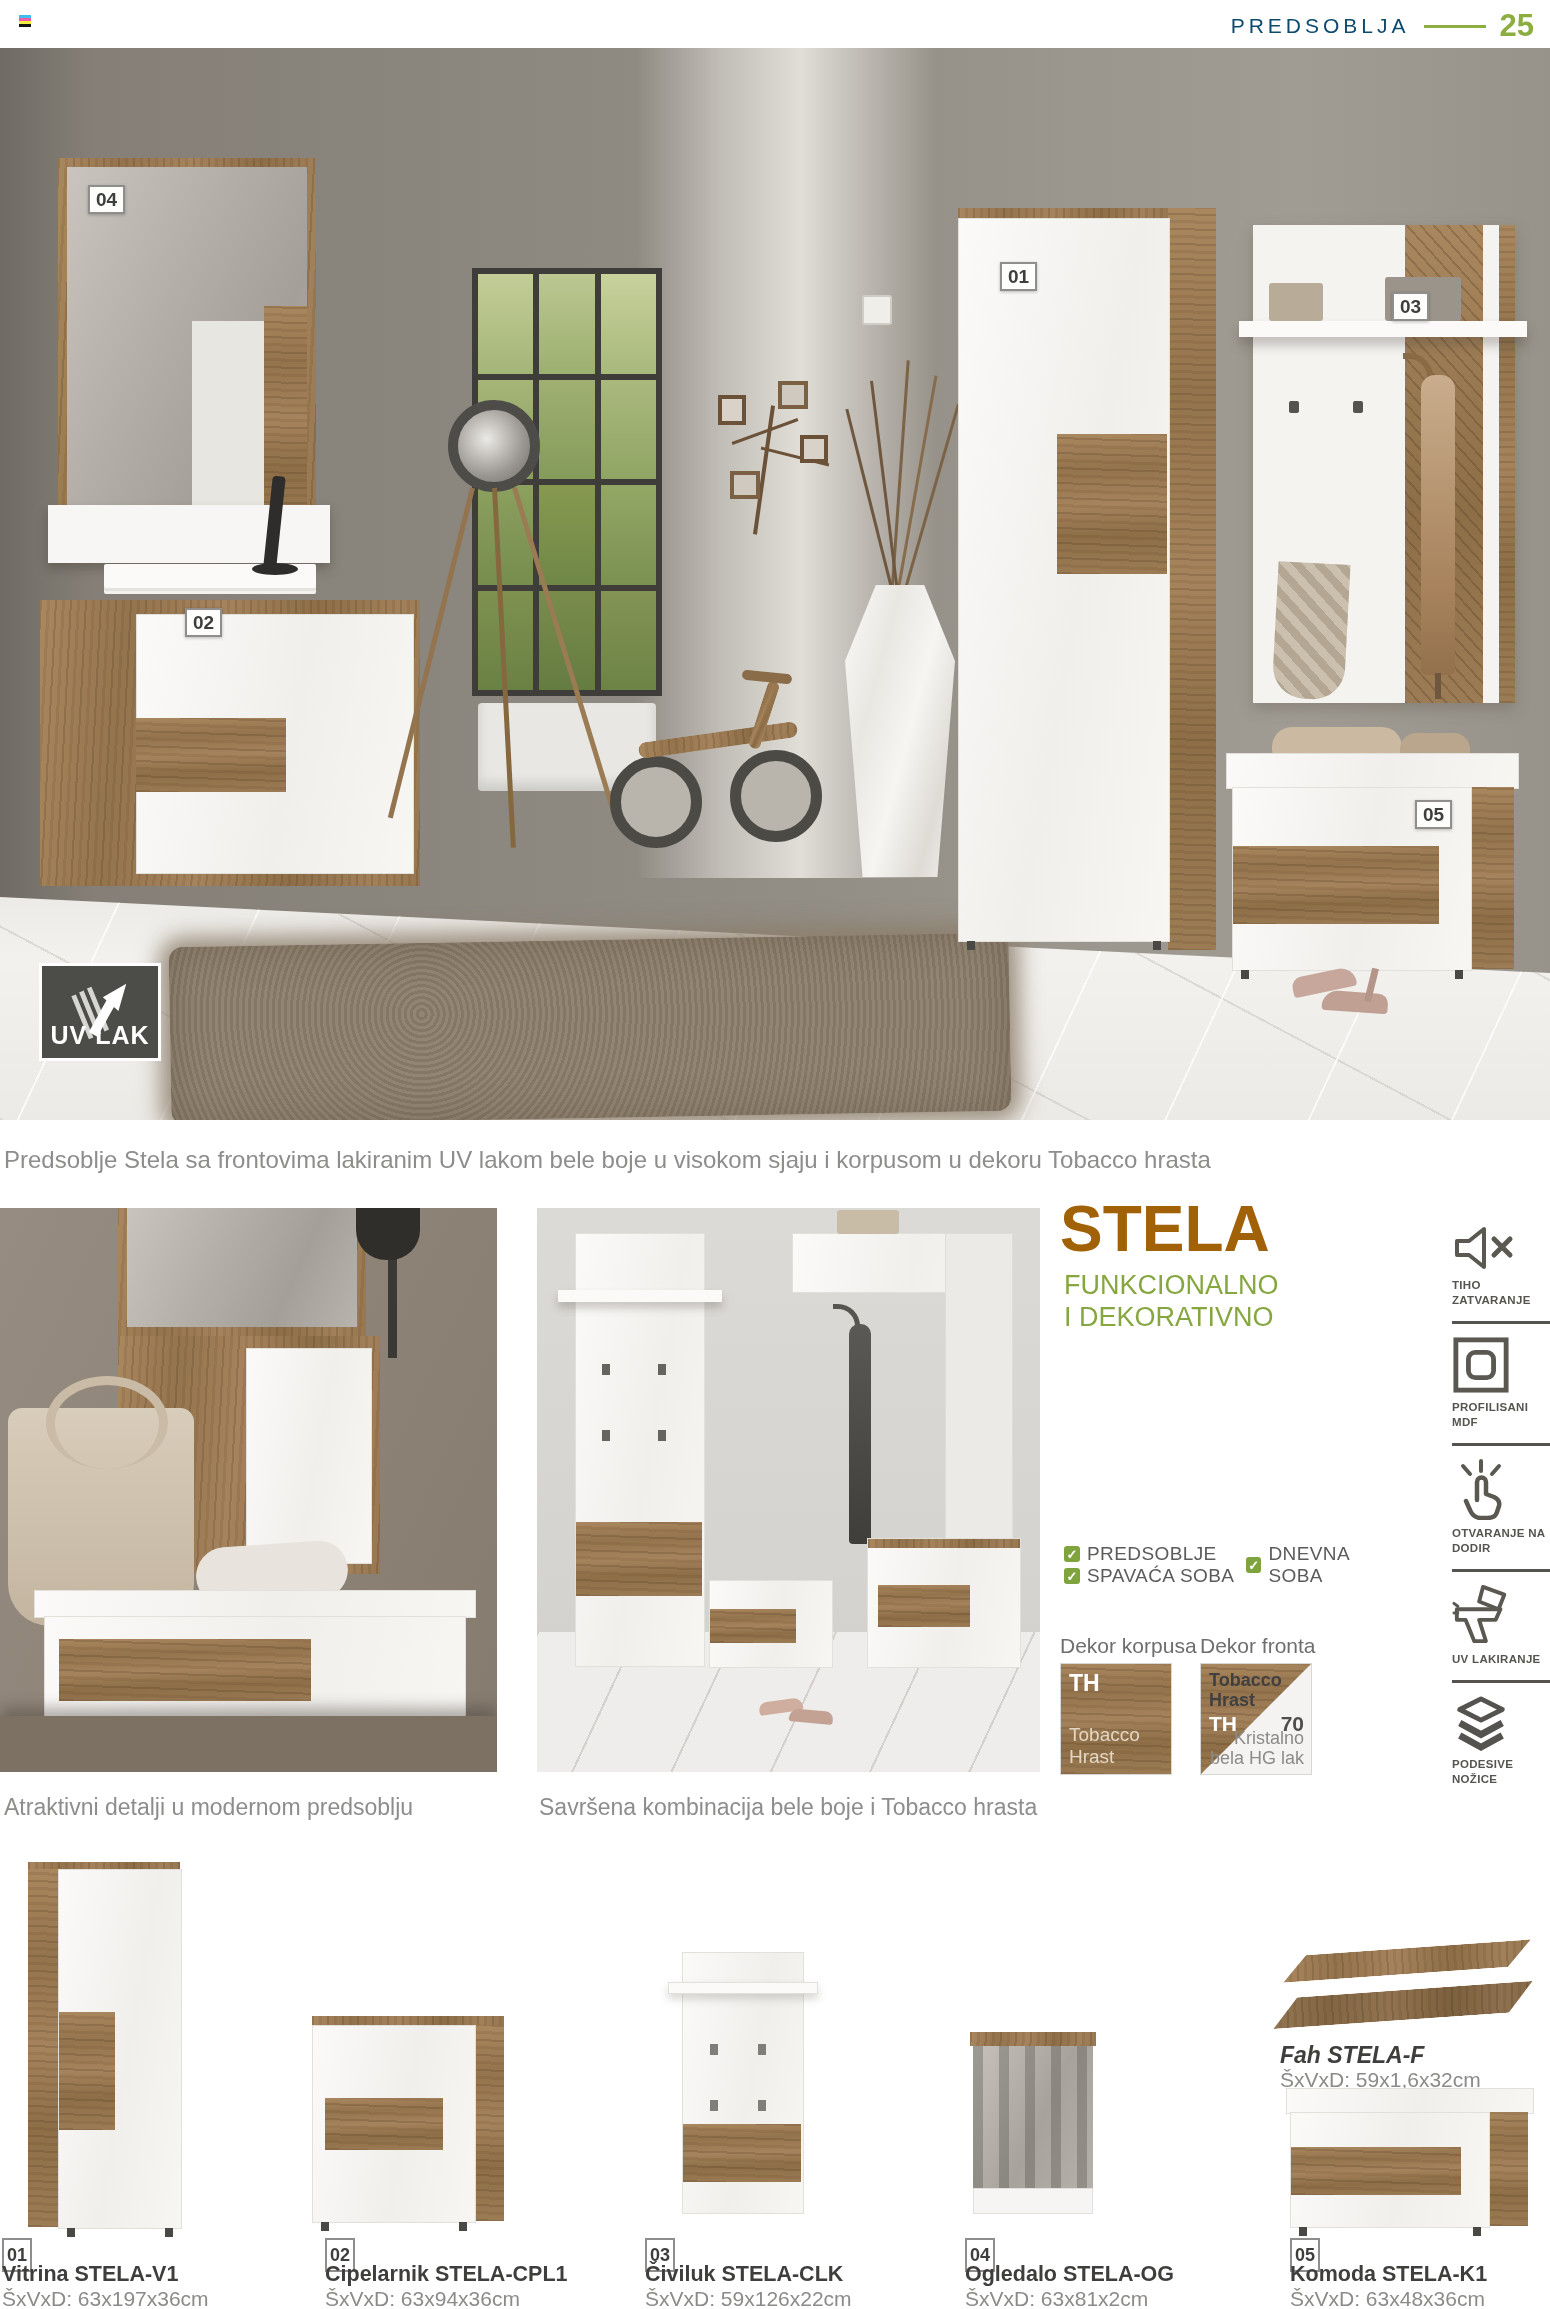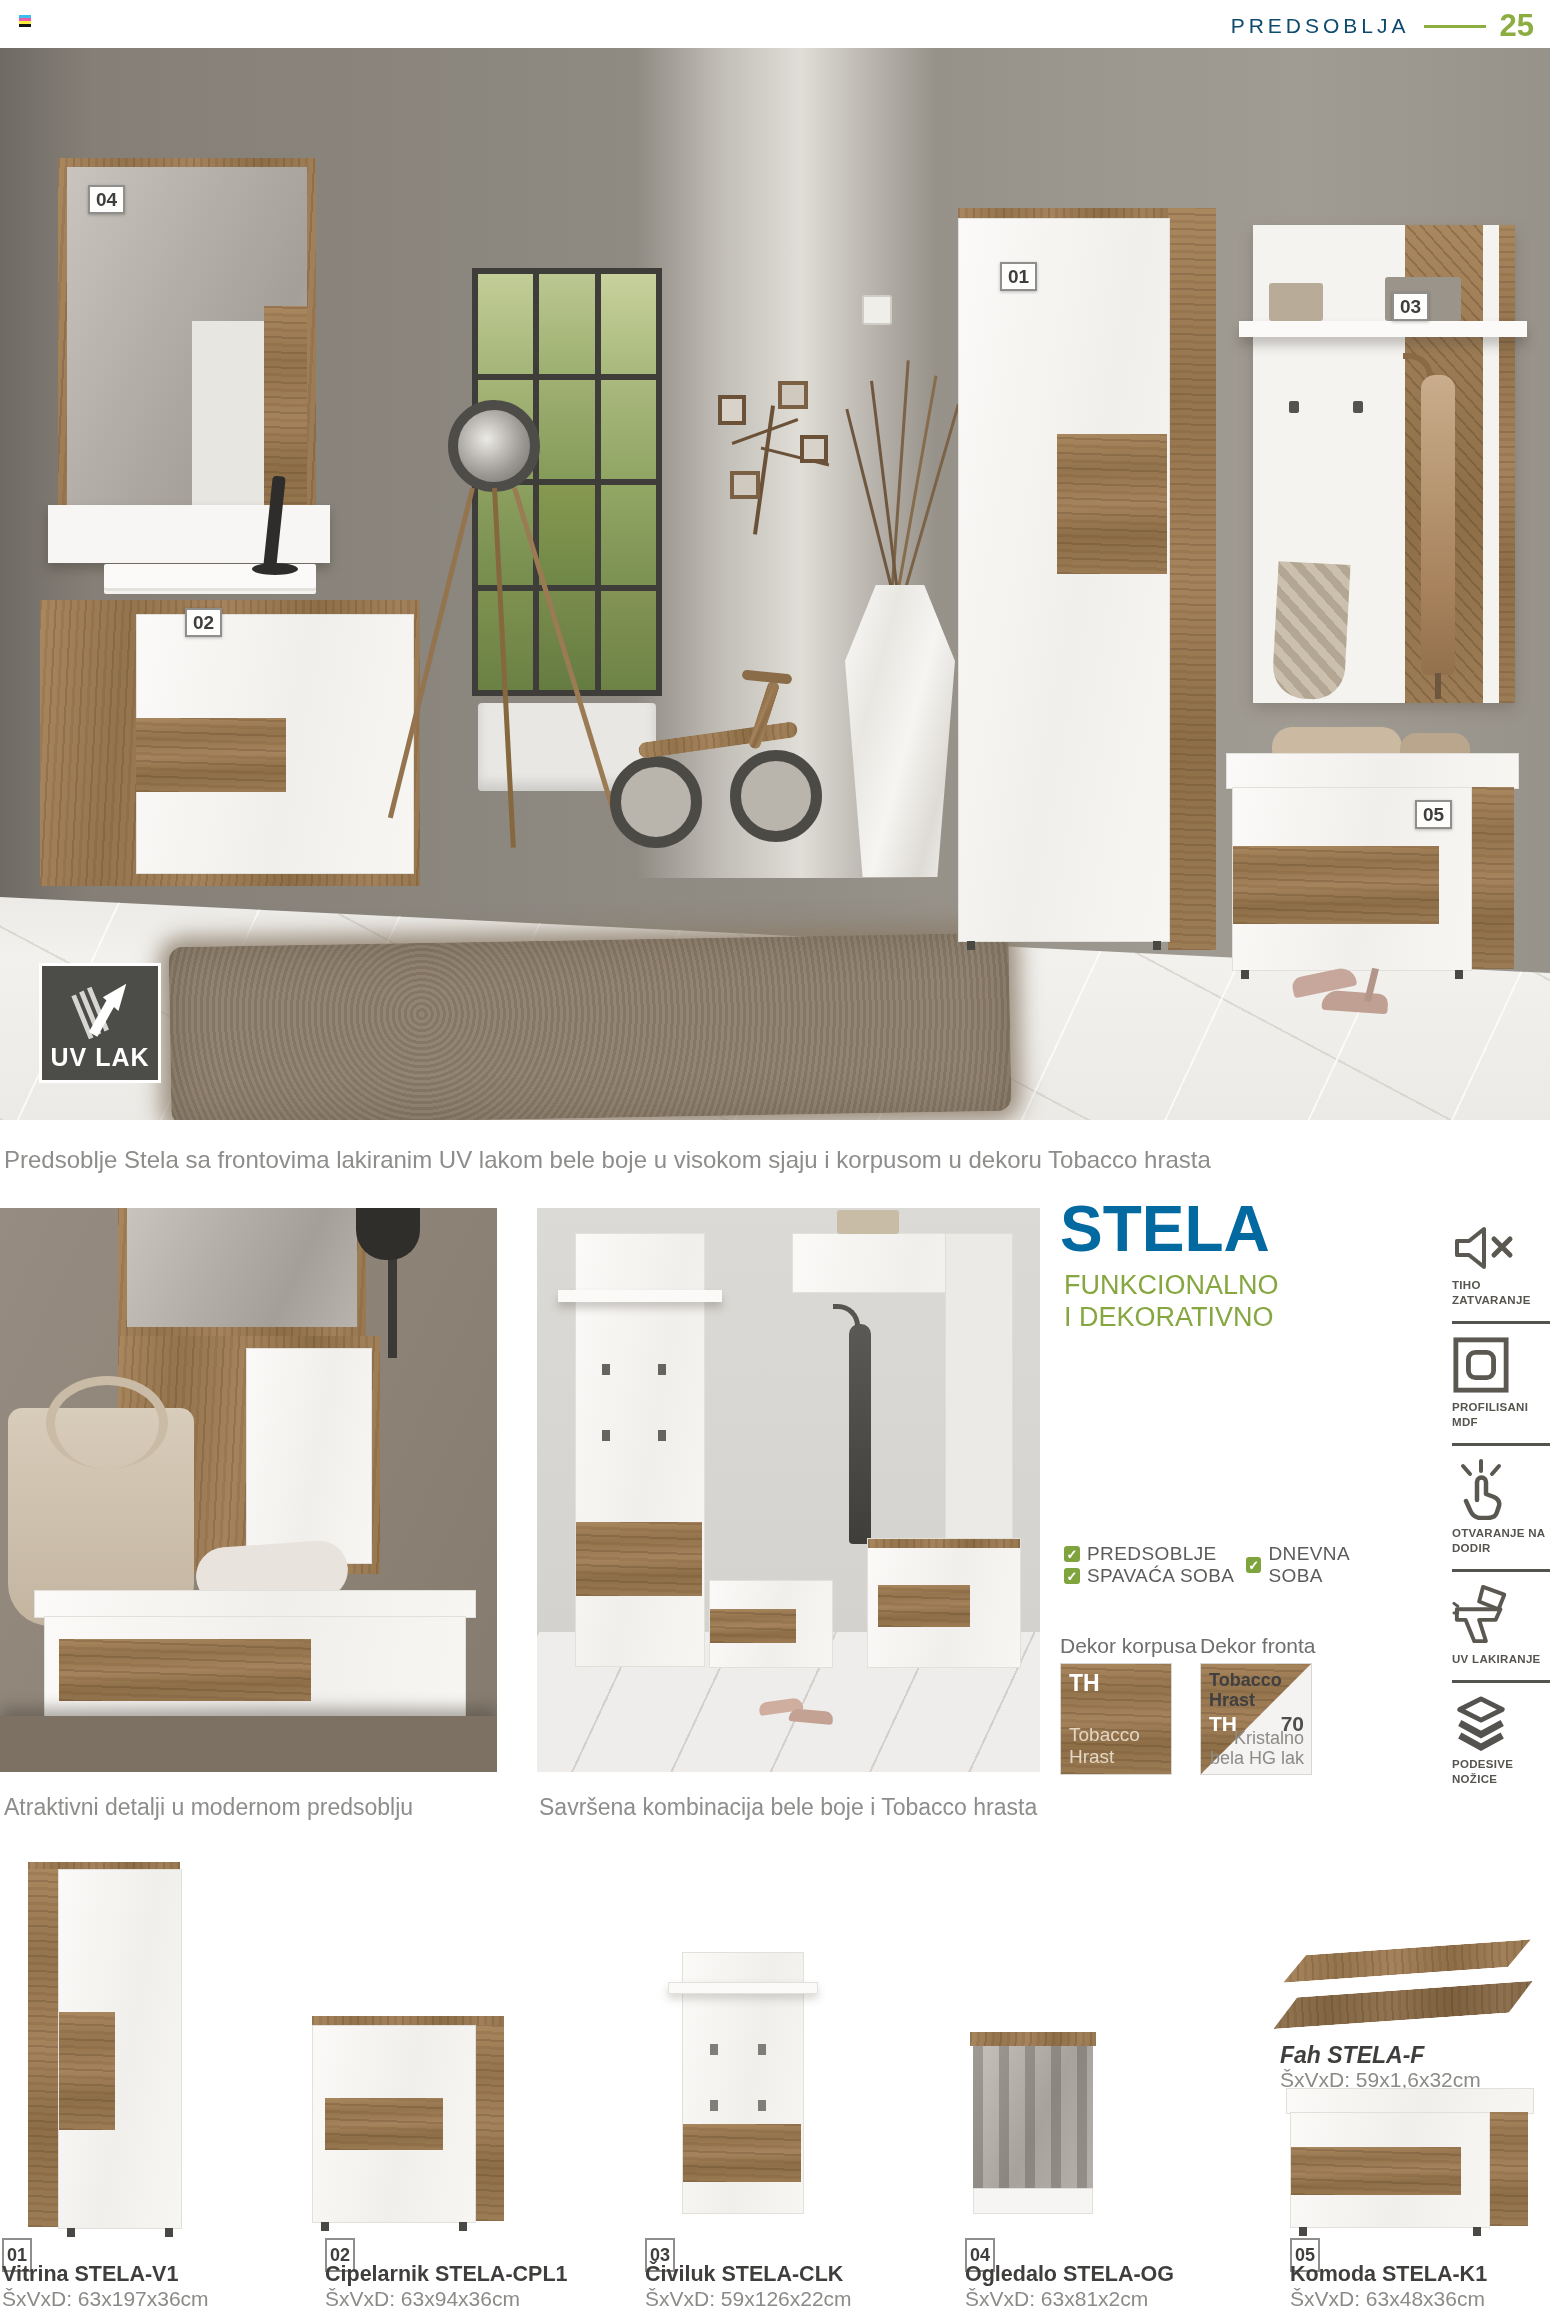--- a/index.html
+++ b/index.html
@@ -40,34 +40,34 @@
   .glass{background:linear-gradient(115deg,#c9c5be 0%,#b3afa8 40%,#a49f98 70%,#b8b4ad 100%);}
   .tag{position:absolute;background:#fdfdfc;border:2px solid #8f8e8c;color:#3f3e3c;
        font-size:19px;font-weight:bold;padding:3px 6px;line-height:1;box-shadow:0 1px 3px rgba(0,0,0,.25);}
 
   
   .badge-uv{position:absolute;left:39px;top:915px;display:flex;gap:3px;background:#fff;padding:3px;}
   .b-dark{background:#4c4c48;}
   .b-col{display:flex;flex-direction:column;gap:3px;}
   .b-green1{background:#87a83e;color:#fff;font-weight:bold;font-size:17px;line-height:1.18;padding:9px 10px;width:104px;height:41px;}
   .b-green2{background:#5e7e2b;color:#fff;font-weight:bold;font-size:17px;line-height:1.18;padding:10px 10px;width:104px;height:42px;}
-  .uv-box{width:116px;height:114px;position:relative;}
+  .uv-box{width:116px;height:92px;position:relative;}
   .uv-label{position:absolute;bottom:8px;left:0;right:0;text-align:center;color:#fff;font-weight:bold;font-size:25px;letter-spacing:1px;}
   .badge-mdf{position:absolute;left:309px;top:915px;background:#fff;padding:3px;}
   .mdf-box{width:113px;height:121px;background:#4c4c48;position:relative;overflow:hidden;}
   .mdf-stripes{position:absolute;left:8px;top:8px;right:8px;height:42px;
        background:repeating-linear-gradient(45deg,rgba(0,0,0,0) 0 9px,#ffffff 9px 17px);}
   .mdf-big{position:absolute;left:0;right:0;top:52px;text-align:center;color:#fff;font-weight:bold;font-size:36px;letter-spacing:1px;}
   .mdf-sub{position:absolute;left:0;right:0;top:92px;text-align:center;color:#fff;font-weight:bold;font-size:15px;letter-spacing:1px;}
 
   .caption{position:absolute;color:#8e8d8b;font-size:24px;}
 
   
   .photo{position:absolute;overflow:hidden;}
-  .stela-title{position:absolute;left:1060px;top:1192px;font-size:64px;font-weight:800;color:#0369a1;letter-spacing:0px;}
+  .stela-title{position:absolute;left:1060px;top:1192px;font-size:64px;font-weight:800;color:#a16207;letter-spacing:0px;}
   .stela-sub{position:absolute;left:1064px;top:1270px;font-size:27px;line-height:1.18;color:#86a73f;}
   .stela-desc{position:absolute;left:1064px;top:1360px;width:300px;font-size:21.5px;line-height:1.22;color:#8c8b88;}
   .rooms{position:absolute;left:1064px;top:1543px;width:340px;height:44px;}
   .room{position:absolute;display:flex;align-items:center;gap:7px;}
   .cb{width:16px;height:16px;background:#7fa43e;border-radius:3px;color:#fff;font-size:13px;font-weight:bold;
       display:flex;align-items:center;justify-content:center;line-height:1;}
   .room-label{font-size:19px;color:#5c5b59;letter-spacing:.4px;}
   .decor-h{position:absolute;font-size:21px;color:#6f6e6c;}
   .swatch{position:absolute;width:112px;height:112px;border:1px solid #d9d7d3;box-sizing:border-box;}
   .sw-code{position:absolute;left:8px;top:6px;color:#fff;font-weight:bold;font-size:23px;}

